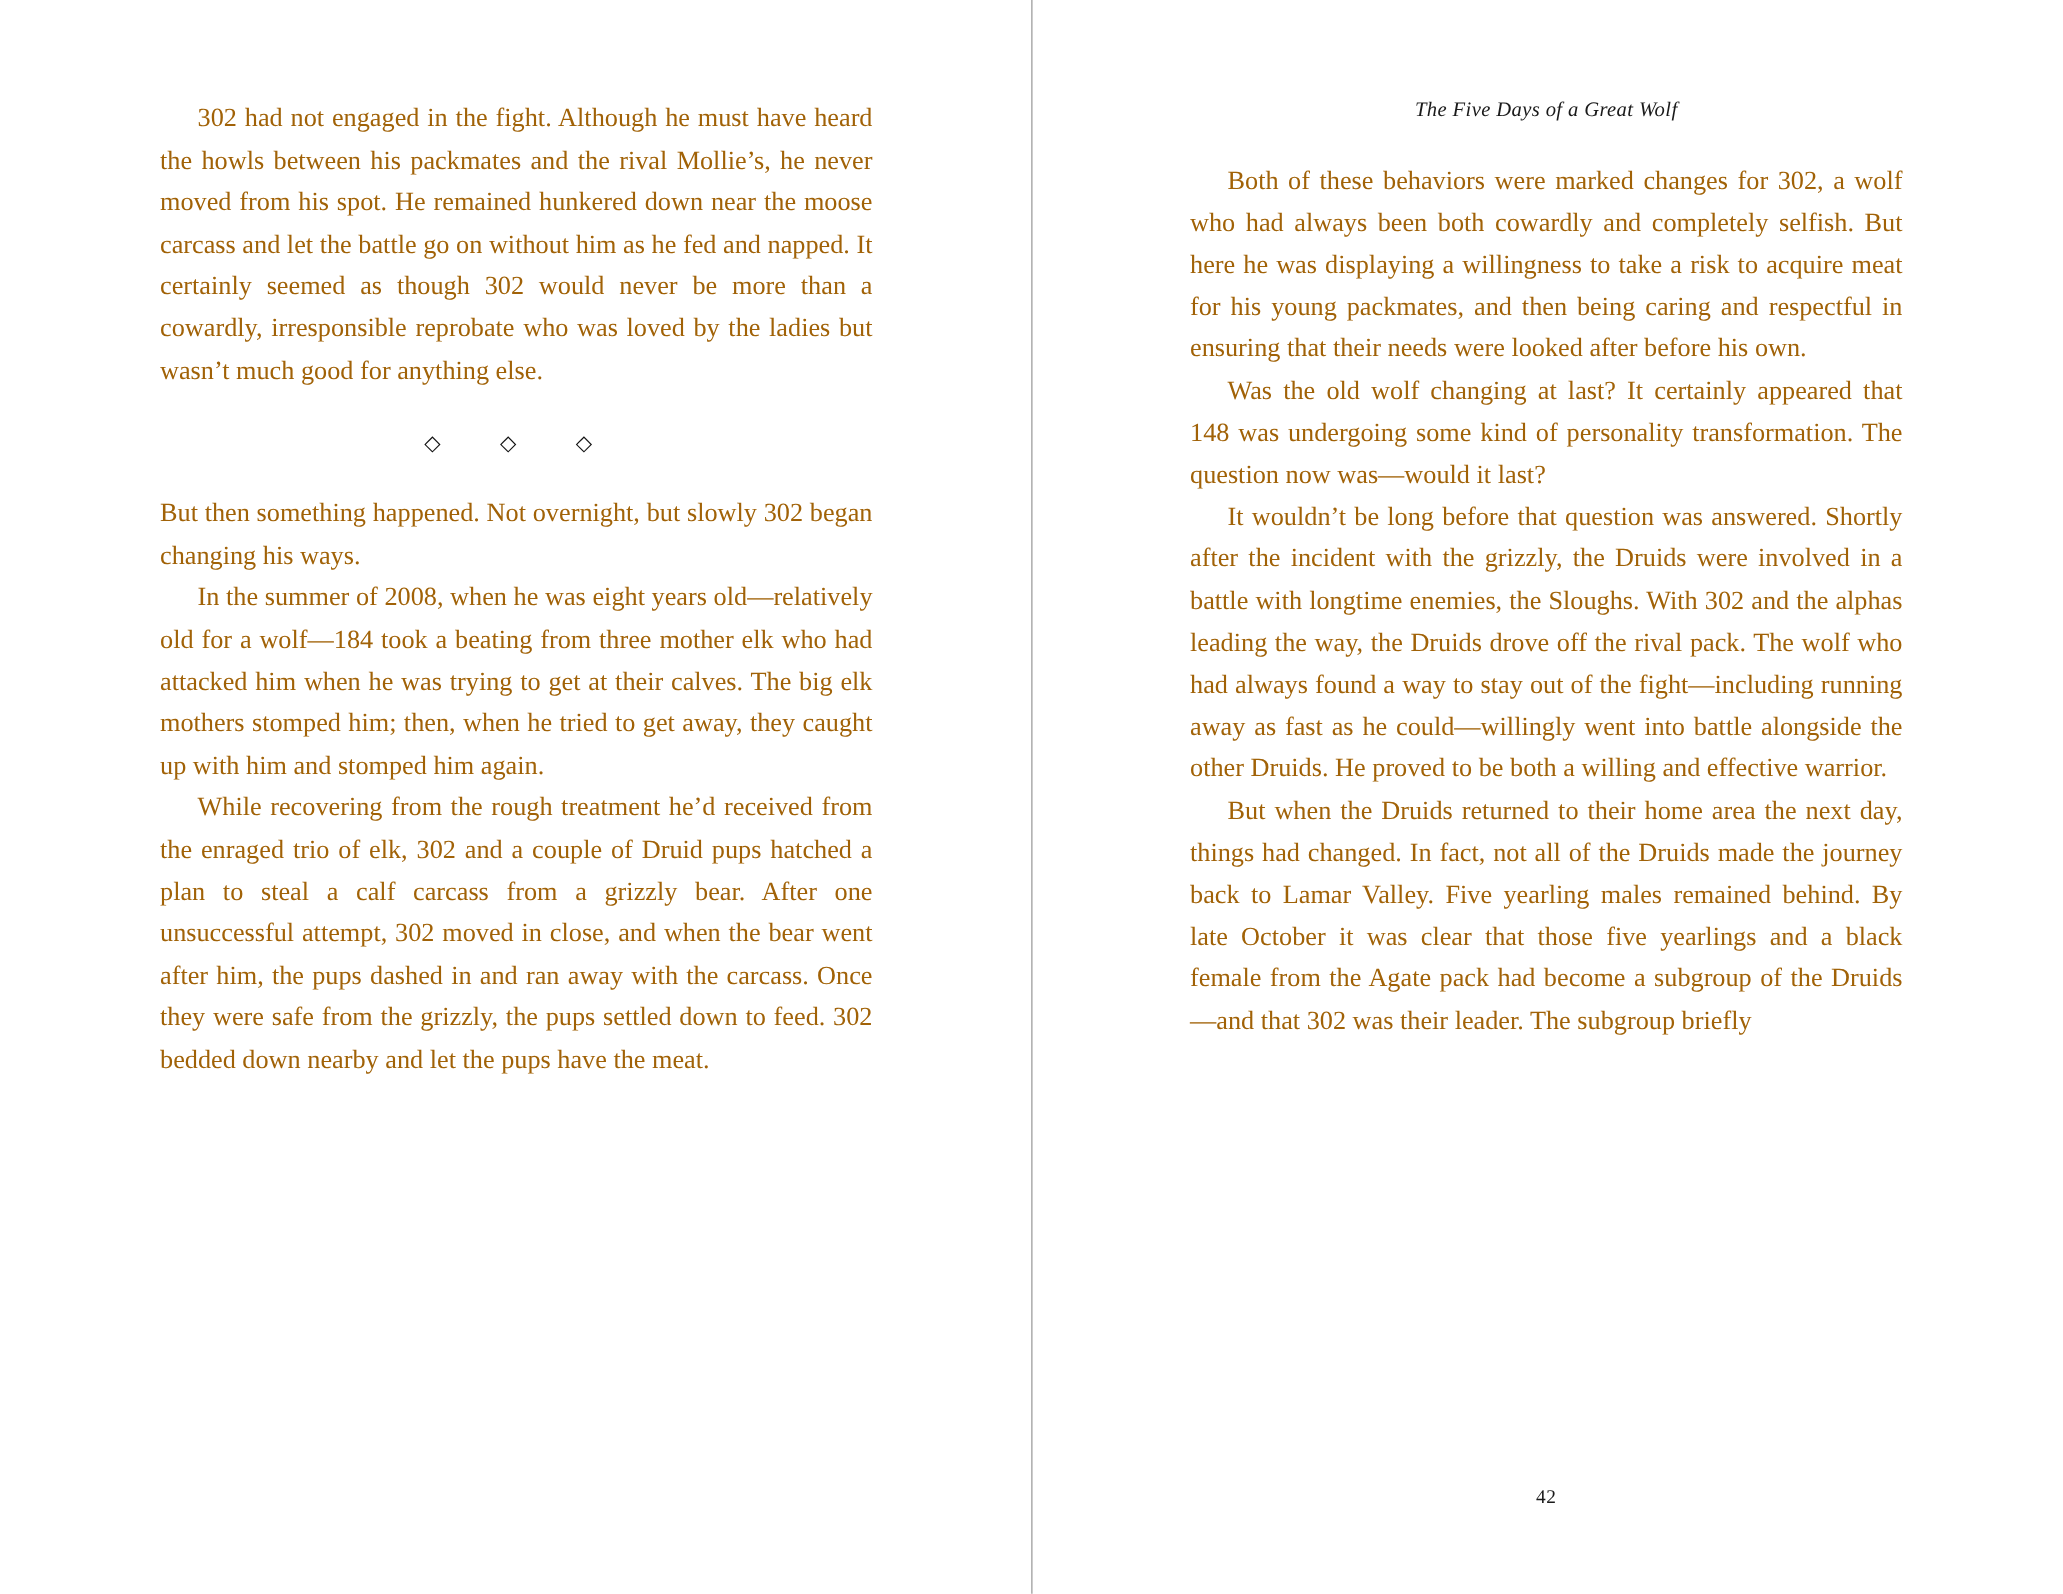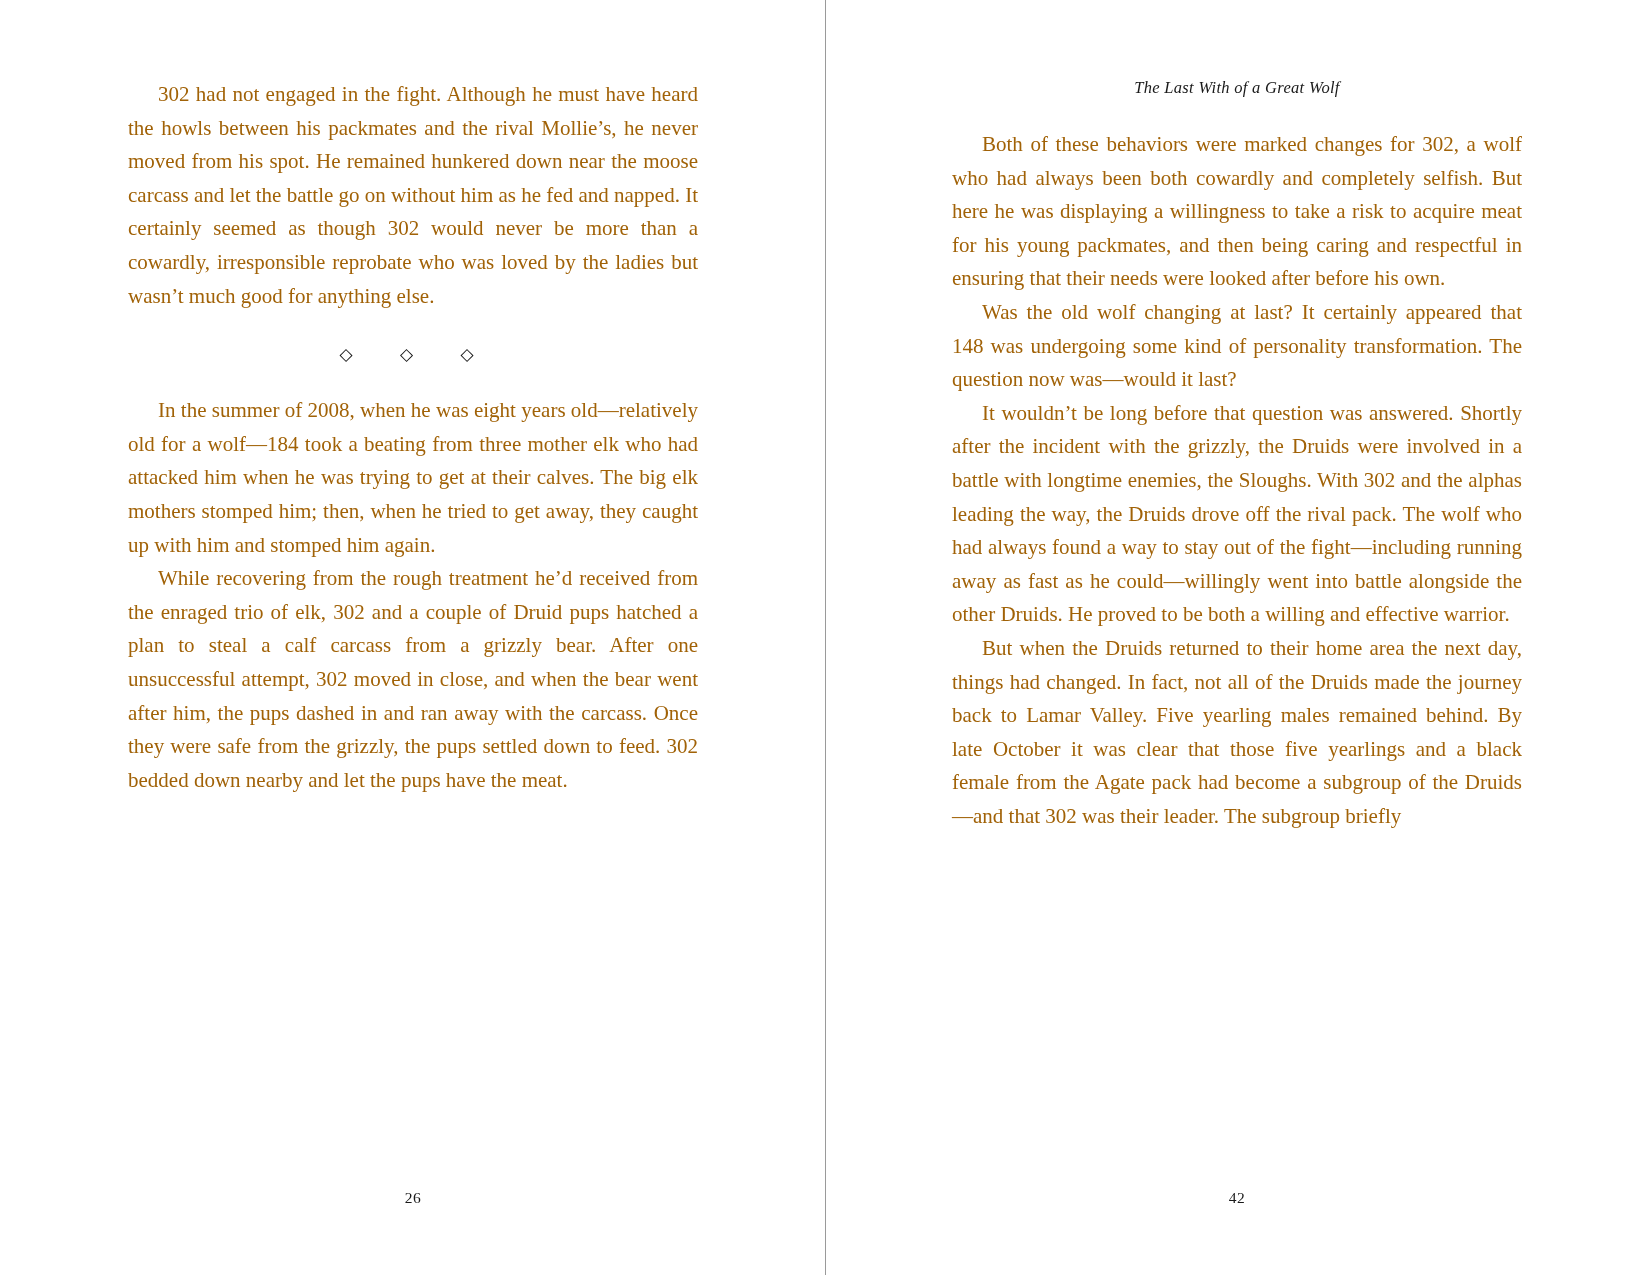--- a/index.html
+++ b/index.html
@@ -98,30 +98,30 @@
 
 <div class="spread">
 
   <div class="gutter"></div>
 
   <div class="page page-left">
     <div class="page-inner">
       <div class="body-text">
         <p class="indent">302 had not engaged in the fight. Although he must have heard the howls between his packmates and the rival Mollie’s, he never moved from his spot. He remained hunkered down near the moose carcass and let the battle go on without him as he fed and napped. It certainly seemed as though 302 would never be more than a cowardly, irresponsible reprobate who was loved by the ladies but wasn’t much good for anything else.</p>
         <div class="ornament">◇&nbsp;&nbsp;◇&nbsp;&nbsp;◇</div>
+        <p class="noindent">But then something happened. Not overnight, but slowly 302 began changing his ways.</p>
         <p class="indent">In the summer of 2008, when he was eight years old—relatively old for a wolf—184 took a beating from three mother elk who had attacked him when he was trying to get at their calves. The big elk mothers stomped him; then, when he tried to get away, they caught up with him and stomped him again.</p>
         <p class="indent">While recovering from the rough treatment he’d received from the enraged trio of elk, 302 and a couple of Druid pups hatched a plan to steal a calf carcass from a grizzly bear. After one unsuccessful attempt, 302 moved in close, and when the bear went after him, the pups dashed in and ran away with the carcass. Once they were safe from the grizzly, the pups settled down to feed. 302 bedded down nearby and let the pups have the meat.</p>
       </div>
     </div>
-    <div class="folio">26</div>
   </div>
 
   <div class="page page-right">
     <div class="page-inner">
-      <div class="running-head">The Last With of a Great Wolf</div>
+      <div class="running-head">The Five Days of a Great Wolf</div>
       <div class="body-text">
         <p class="indent">Both of these behaviors were marked changes for 302, a wolf who had always been both cowardly and completely selfish. But here he was displaying a willingness to take a risk to acquire meat for his young packmates, and then being caring and respectful in ensuring that their needs were looked after before his own.</p>
         <p class="indent">Was the old wolf changing at last? It certainly appeared that 148 was undergoing some kind of personality transformation. The question now was—would it last?</p>
         <p class="indent">It wouldn’t be long before that question was answered. Shortly after the incident with the grizzly, the Druids were involved in a battle with longtime enemies, the Sloughs. With 302 and the alphas leading the way, the Druids drove off the rival pack. The wolf who had always found a way to stay out of the fight—including running away as fast as he could—willingly went into battle alongside the other Druids. He proved to be both a willing and effective warrior.</p>
         <p class="indent">But when the Druids returned to their home area the next day, things had changed. In fact, not all of the Druids made the journey back to Lamar Valley. Five yearling males remained behind. By late October it was clear that those five yearlings and a black female from the Agate pack had become a subgroup of the Druids—and that 302 was their leader. The subgroup briefly</p>
       </div>
     </div>
     <div class="folio">42</div>
   </div>
 

